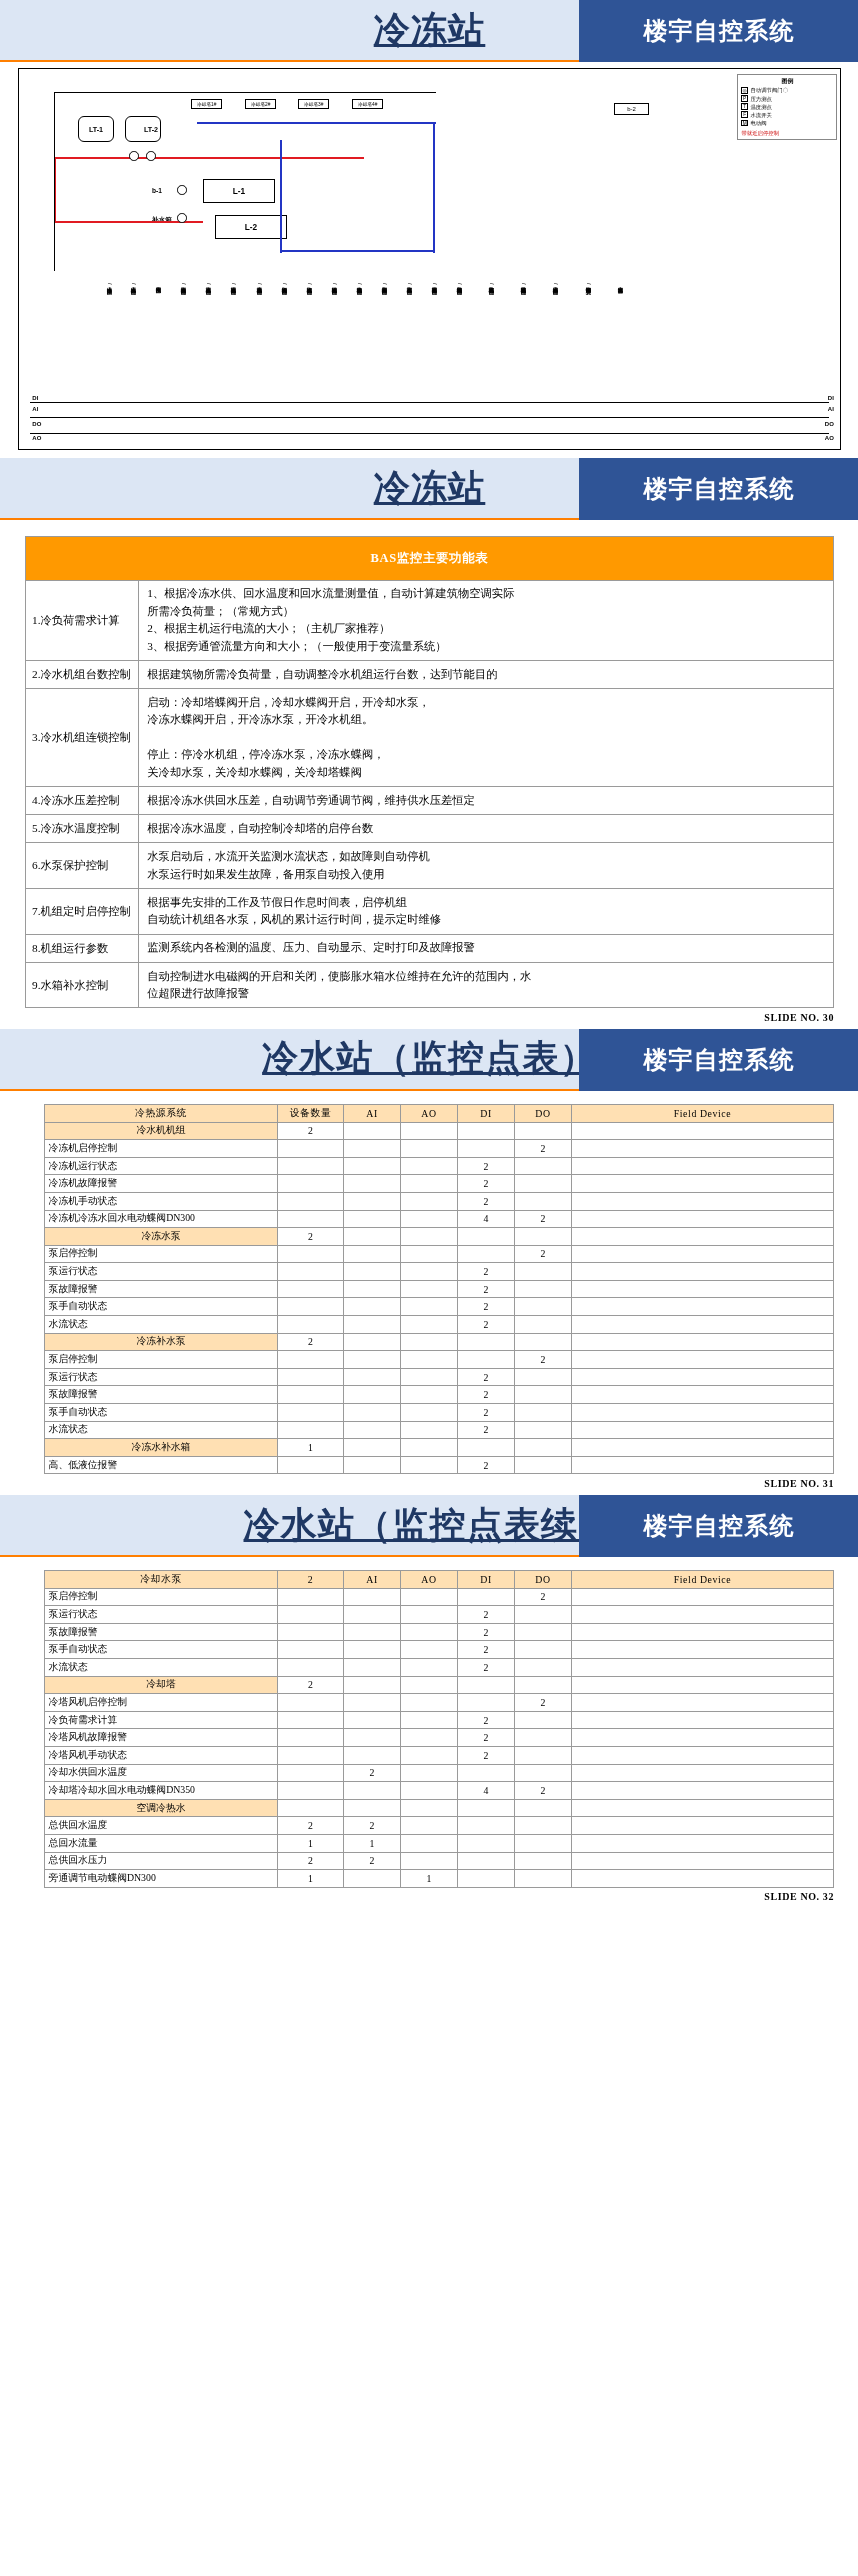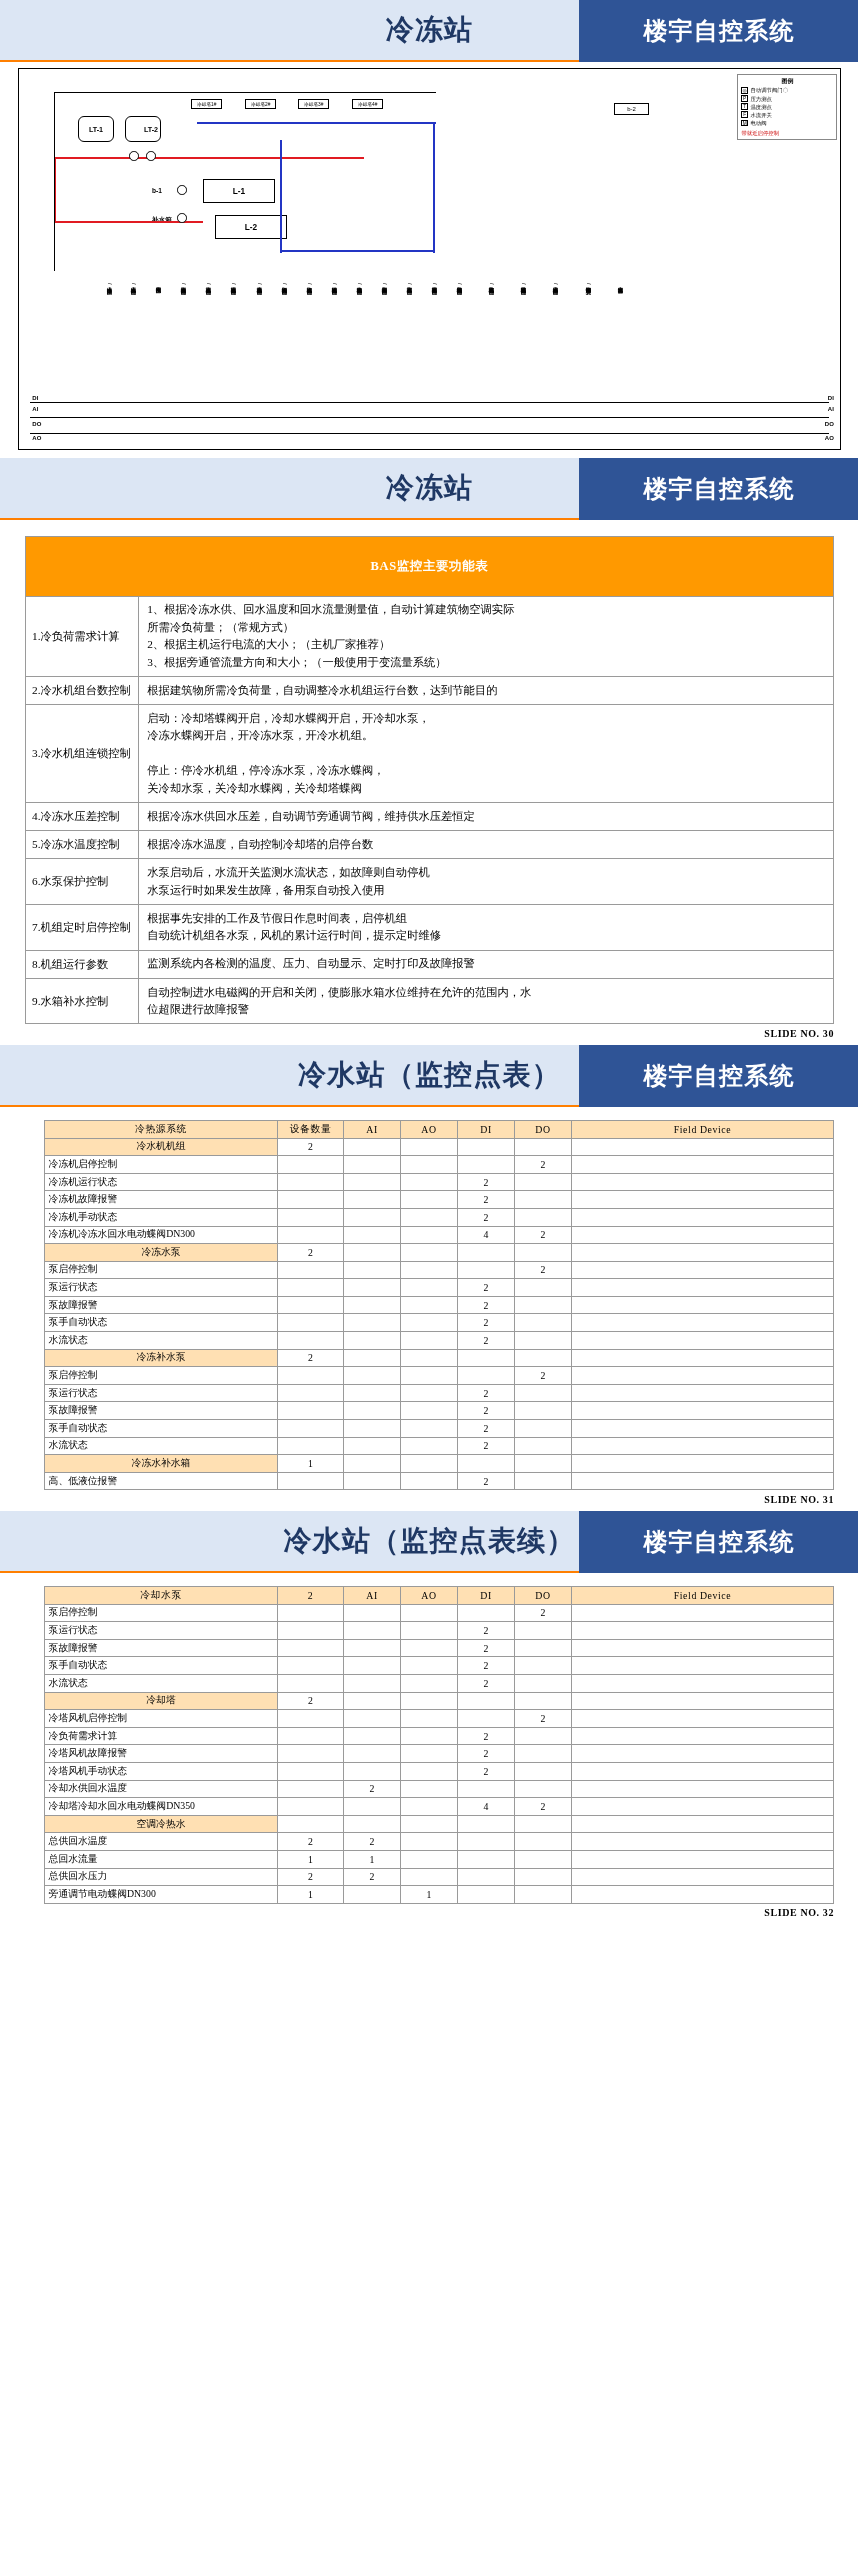--- a/index.html
+++ b/index.html
@@ -19,24 +19,25 @@
   .hdr {
     position:relative;
     height:62px;
     background:#dce6f4;
     border-bottom:2.4px solid #ff7f00;
     display:flex;
     align-items:center;
     justify-content:center;
   }
   .hdr .title {
-    font-size:28px;
+    font-size:36px;
     font-weight:bold;
     color:#1f3864;
     letter-spacing:1.2px;
+    text-decoration:underline;
   }
   .hdr .brand {
     position:absolute;
     right:0; top:0;
     height:62px;
     width:280px;
     background:#2f5496;
     color:#ffffff;
     font-size:24px;
     font-weight:bold;
@@ -67,21 +68,21 @@
 
   
   .bas-wrap { padding:15.5px 25px 0 25px; }
   table.bas { width:100%; font-size:11.3px; }
   table.bas .bas-head {
     background:#ff9900;
     color:#ffffff;
     text-align:center;
     font-size:12.5px;
     font-weight:bold;
-    padding:21px 0;
+    padding:13px 0;
     letter-spacing:0.6px;
   }
   table.bas td.c1 { width:113px; padding:4.8px 6px; }
   table.bas td.c2 { padding:4.8px 8.3px; line-height:1.55; }
 
   
   table.pts { width:100%; font-size:9.8px; }
   table.pts td { padding:1.8px 3.6px; height:15px; }
   table.pts td.lbl { width:233px; }
   table.pts td.sec {

